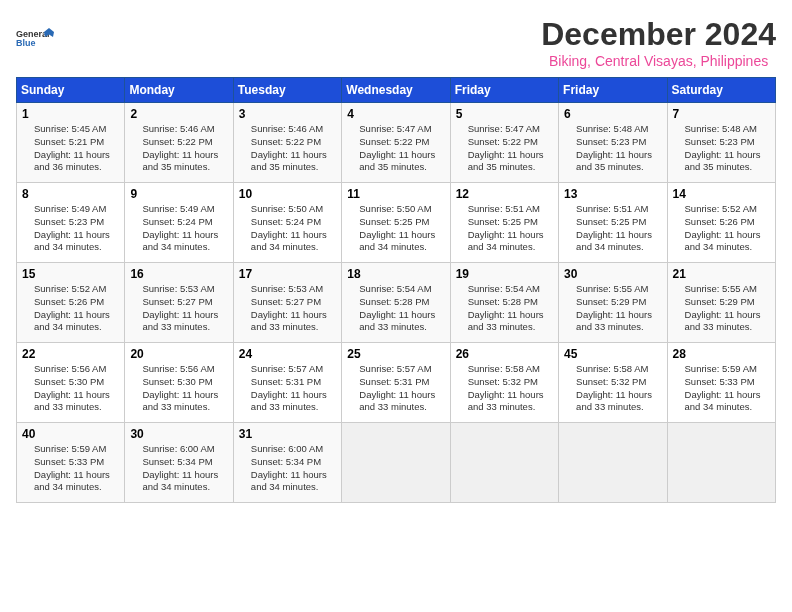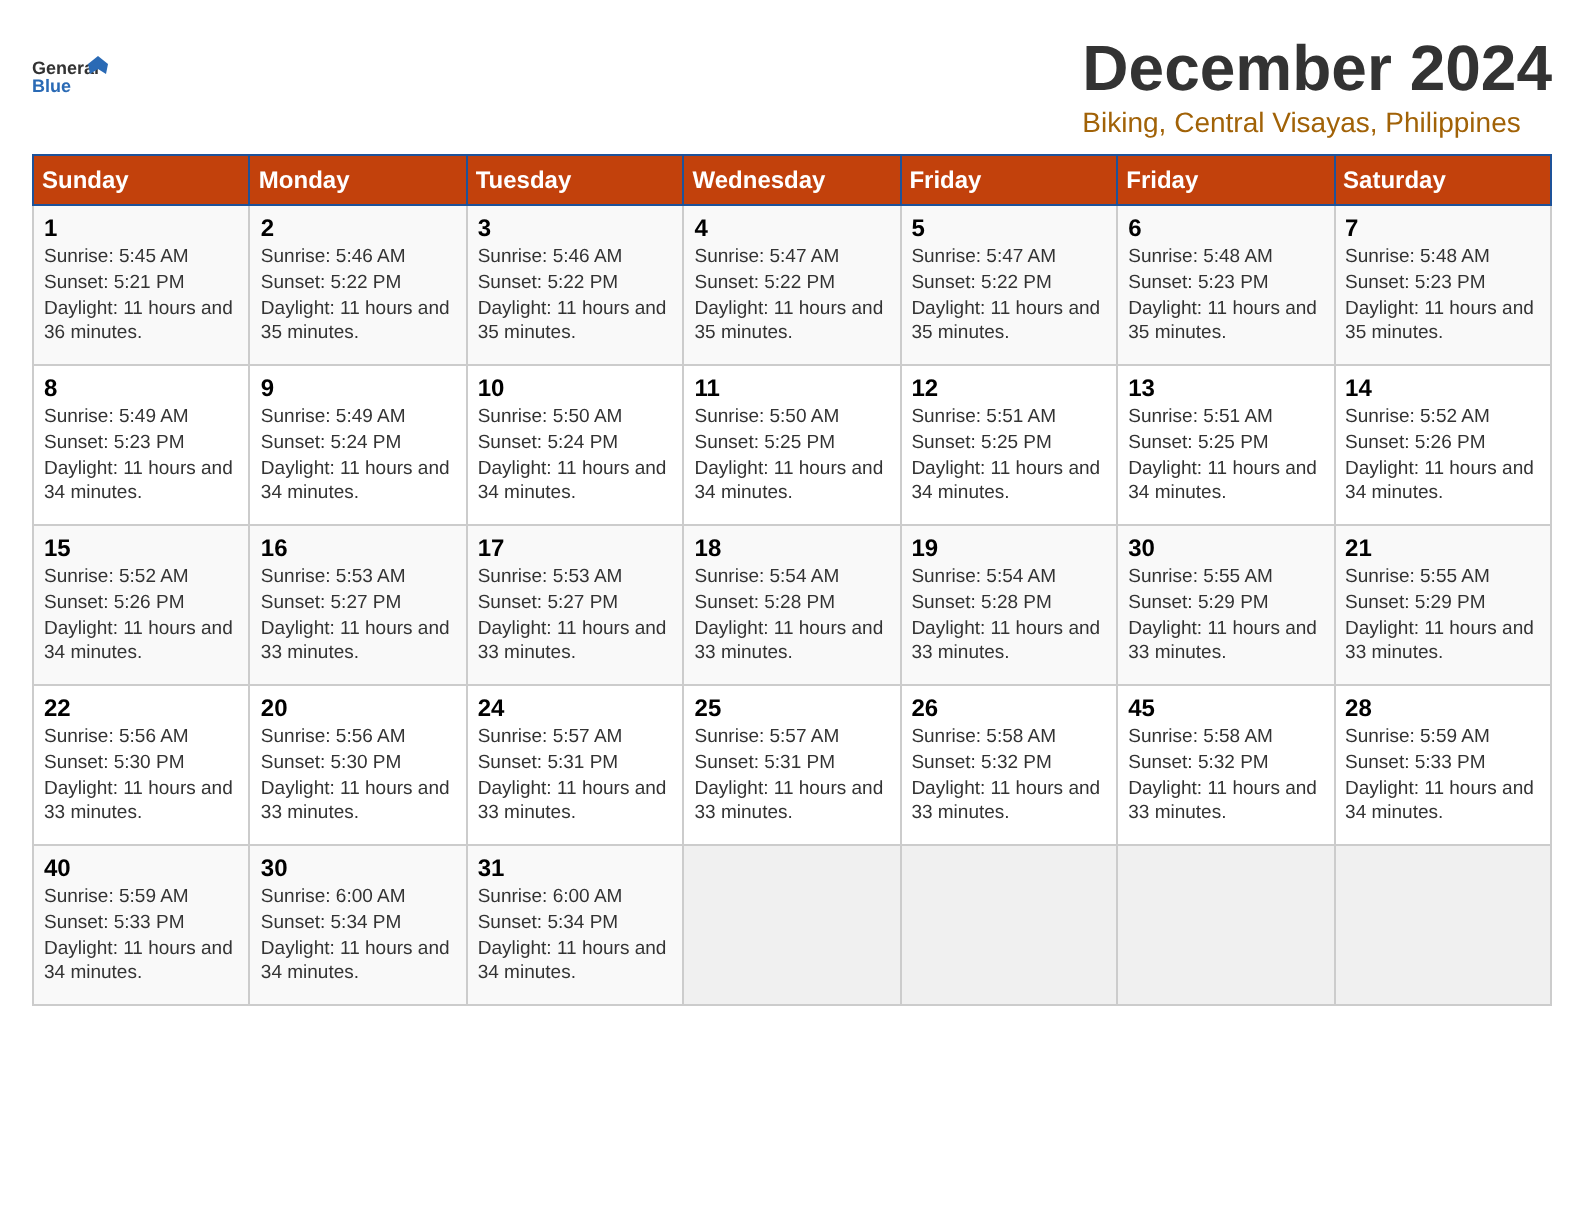--- a/index.html
+++ b/index.html
@@ -15,38 +15,38 @@
       justify-content: space-between;
       align-items: flex-start;
       margin-bottom: 8px;
     }
     .logo {
       display: flex;
       align-items: center;
       gap: 4px;
     }
     .title-block {
-      text-align: left;
+      text-align: center;
     }
     .month-title {
       font-size: 32px;
       font-weight: bold;
       color: #333;
     }
     .subtitle {
       font-size: 14px;
-      color: #a16207;
+      color: #ec4899;
     }
     table {
       width: 100%;
       border-collapse: collapse;
       font-size: 10.5px;
     }
     thead th {
-      background: #c2410c;
+      background: #1d4ed8;
       color: #fff;
       padding: 5px 4px;
       text-align: left;
       font-size: 12px;
       font-weight: bold;
       border: 1px solid #1e5299;
     }
     tbody tr {
       vertical-align: top;
     }
@@ -63,20 +63,21 @@
     .day-num {
       font-weight: bold;
       font-size: 12px;
       display: block;
       margin-bottom: 2px;
     }
     .day-info {
       font-size: 9.5px;
       color: #333;
       line-height: 1.35;
+      margin-left: 12px;
     }
     td.empty {
       background: #f0f0f0 !important;
     }
   </style>
 </head>
 <body>
 
 <div class="header">
   <div class="logo">

